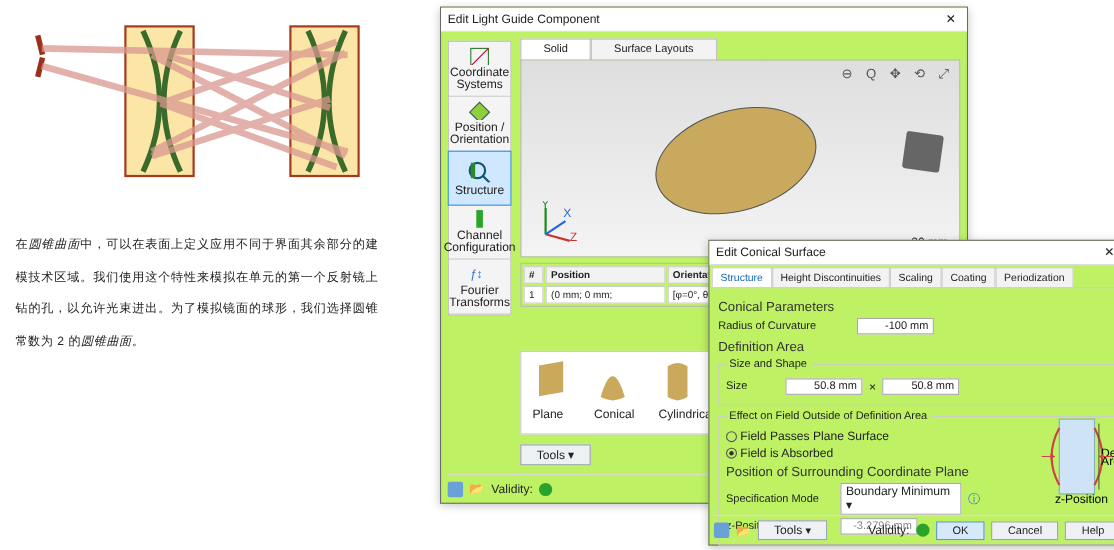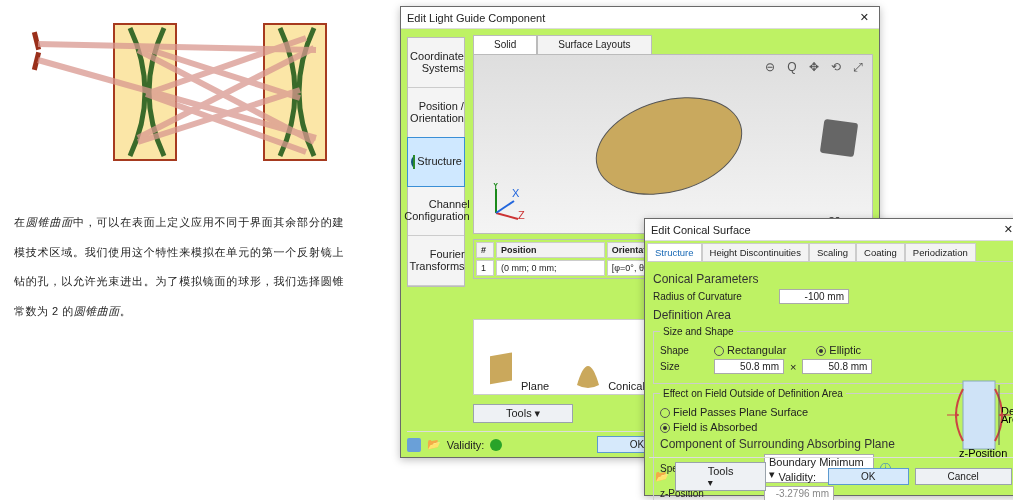--- a/index.html
+++ b/index.html
@@ -12,21 +12,21 @@
 .para .em{font-style:italic}
 
 
 .dlg{position:absolute;background:#bef264;border:1px solid #6a6a6a;box-shadow:0 2px 8px rgba(0,0,0,.25)}
 .dlg-title{height:22px;background:#fff;border-bottom:1px solid #dcdcdc;padding:3px 6px;display:flex;align-items:center;font-size:11px}
 .dlg-title .x{margin-left:auto;font-size:11px;padding:0 4px}
 
 
 .dlg-main{left:400px;top:6px;width:480px;height:452px}
 .side-tools{position:absolute;left:6px;top:30px;width:58px;border:1px solid #bbb;background:#f4f4f4}
-.tool{height:50px;border-bottom:1px solid #ccc;display:flex;flex-direction:row;align-items:center;justify-content:center;gap:2px;text-align:right;font-size:8px;line-height:1.05;padding:3px 2px}
+.tool{height:50px;border-bottom:1px solid #ccc;display:flex;flex-direction:column;align-items:center;justify-content:center;gap:2px;text-align:center;font-size:8px;line-height:1.05;padding:3px 2px}
 .tool.active{background:#cfe8ff;border:1px solid #3a8fd6;margin:-1px}
 .tool .ic{width:22px;height:22px}
 .tab-strip{position:absolute;left:72px;top:28px;height:20px;display:flex}
 .tab{border:1px solid #bbb;border-bottom:none;padding:3px 20px;background:#f3f3f3;font-size:10px}
 .tab.active{background:#fff}
 .viewer{position:absolute;left:72px;top:47px;width:400px;height:180px;border:1px solid #bbb;background:linear-gradient(#dedede,#f4f4f4)}
 .view-icons{position:absolute;right:6px;top:4px;display:flex;gap:6px}
 .view-icons span{width:16px;height:16px;display:inline-flex;align-items:center;justify-content:center;font-size:12px;color:#555}
 .scale{position:absolute;right:10px;bottom:6px;font-size:10px;color:#555}
 .scale .bar{display:inline-block;width:80px;border-top:1px solid #555;border-left:1px solid #555;border-right:1px solid #555;height:5px;vertical-align:middle;margin-right:4px}
@@ -38,26 +38,26 @@
 .ellipse{position:absolute;left:120px;top:45px;width:150px;height:92px;background:#c9a95e;border-radius:50%;border:1px solid #555;transform:rotate(-16deg)}
 
 
 .surf-table{position:absolute;left:72px;top:232px;width:400px;border:1px solid #bbb}
 .surf-table th,.surf-table td{border:1px solid #ccc;padding:2px 4px;font-size:9px;background:#fff;text-align:left}
 .surf-table th{background:#f2f2f2}
 .surf-row td:last-child{background:#cfe8ff}
 
 
 .shape-row{position:absolute;left:72px;top:312px;width:400px;height:76px;border:1px solid #ccc;background:#fff;display:flex;gap:22px;padding:6px 10px 2px;overflow:hidden}
-.shape{display:flex;flex-direction:row;align-items:flex-end;gap:3px;font-size:9px}
+.shape{display:flex;flex-direction:column;align-items:flex-start;gap:3px;font-size:9px}
 .shape .sw{width:34px;height:42px;display:flex;align-items:center;justify-content:center}
 
 
 .main-foot{position:absolute;left:72px;bottom:34px;width:400px;display:flex;align-items:center;gap:6px;font-size:10px}
-.btn{border:1px solid #9aa3ab;background:#eef1f4;padding:2px 32px;font-size:10px}
+.btn{border:1px solid #9aa3ab;background:#eef1f4;padding:2px 14px;font-size:10px}
 .btn.primary{background:#d6e9fb;border-color:#5c9ad0}
 .main-bottom{position:absolute;left:6px;bottom:4px;width:466px;display:flex;align-items:center;gap:6px;border-top:1px solid #ddd;padding-top:4px}
 .disk{width:14px;height:14px;background:#6aa0d8;border-radius:2px}
 .valok{width:12px;height:12px;background:#29a329;border-radius:50%;display:inline-block}
 
 
 .dlg-conic{left:644px;top:218px;width:380px;height:278px}
 .ctab-strip{display:flex;border-bottom:1px solid #ccc;margin:2px 2px 0}
 .ctab{padding:3px 7px;font-size:9.5px;border:1px solid #ccc;border-bottom:none;background:#f3f3f3}
 .ctab.active{background:#fff;color:#1768b5}
@@ -270,42 +270,36 @@
     <div class="group-lbl">Conical Parameters</div>
     <div class="row">
       <span class="lbl">Radius of Curvature</span>
       <span class="numbox">-100 mm</span>
     </div>
 
     <div class="group-lbl">Definition Area</div>
     <fieldset>
       <legend>Size and Shape</legend>
       <div class="row">
-        <span class="lbl" style="width:48px">Shape</span>
-        <span><span class="radio"></span><span>Rectangular</span></span>
-        <span style="width:18px"></span>
-        <span><span class="radio on"></span><span>Elliptic</span></span>
-      </div>
-      <div class="row">
         <span class="lbl" style="width:48px">Size</span>
         <span class="numbox">50.8 mm</span>
         <span>×</span>
         <span class="numbox">50.8 mm</span>
       </div>
     </fieldset>
 
     <fieldset>
       <legend>Effect on Field Outside of Definition Area</legend>
       <div class="row">
           <span><span class="radio"></span><span>Field Passes Plane Surface</span></span>
         </div>
       <div class="row">
           <span><span class="radio on"></span><span>Field is Absorbed</span></span>
         </div>
-      <div class="group-lbl" style="margin-top:4px">Component of Surrounding Absorbing Plane</div>
+      <div class="group-lbl" style="margin-top:4px">Position of Surrounding Coordinate Plane</div>
       <div class="row">
         <span class="lbl" style="width:98px">Specification Mode</span>
         <span class="numbox" style="width:110px;text-align:left"><span>Boundary Minimum</span> <span>▾</span></span>
         <span style="color:#2b7bd0">ⓘ</span>
       </div>
       <div class="row">
         <span class="lbl" style="width:98px">z-Position</span>
         <span class="numbox" style="color:#888">-3.2796 mm</span>
       </div>
     </fieldset>

